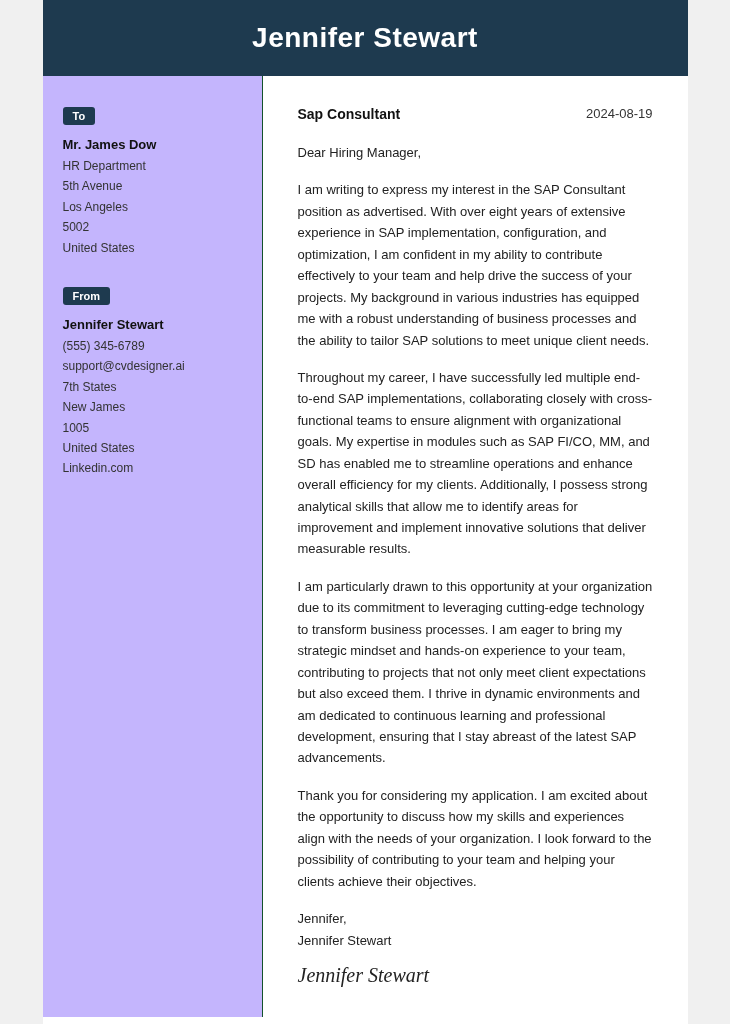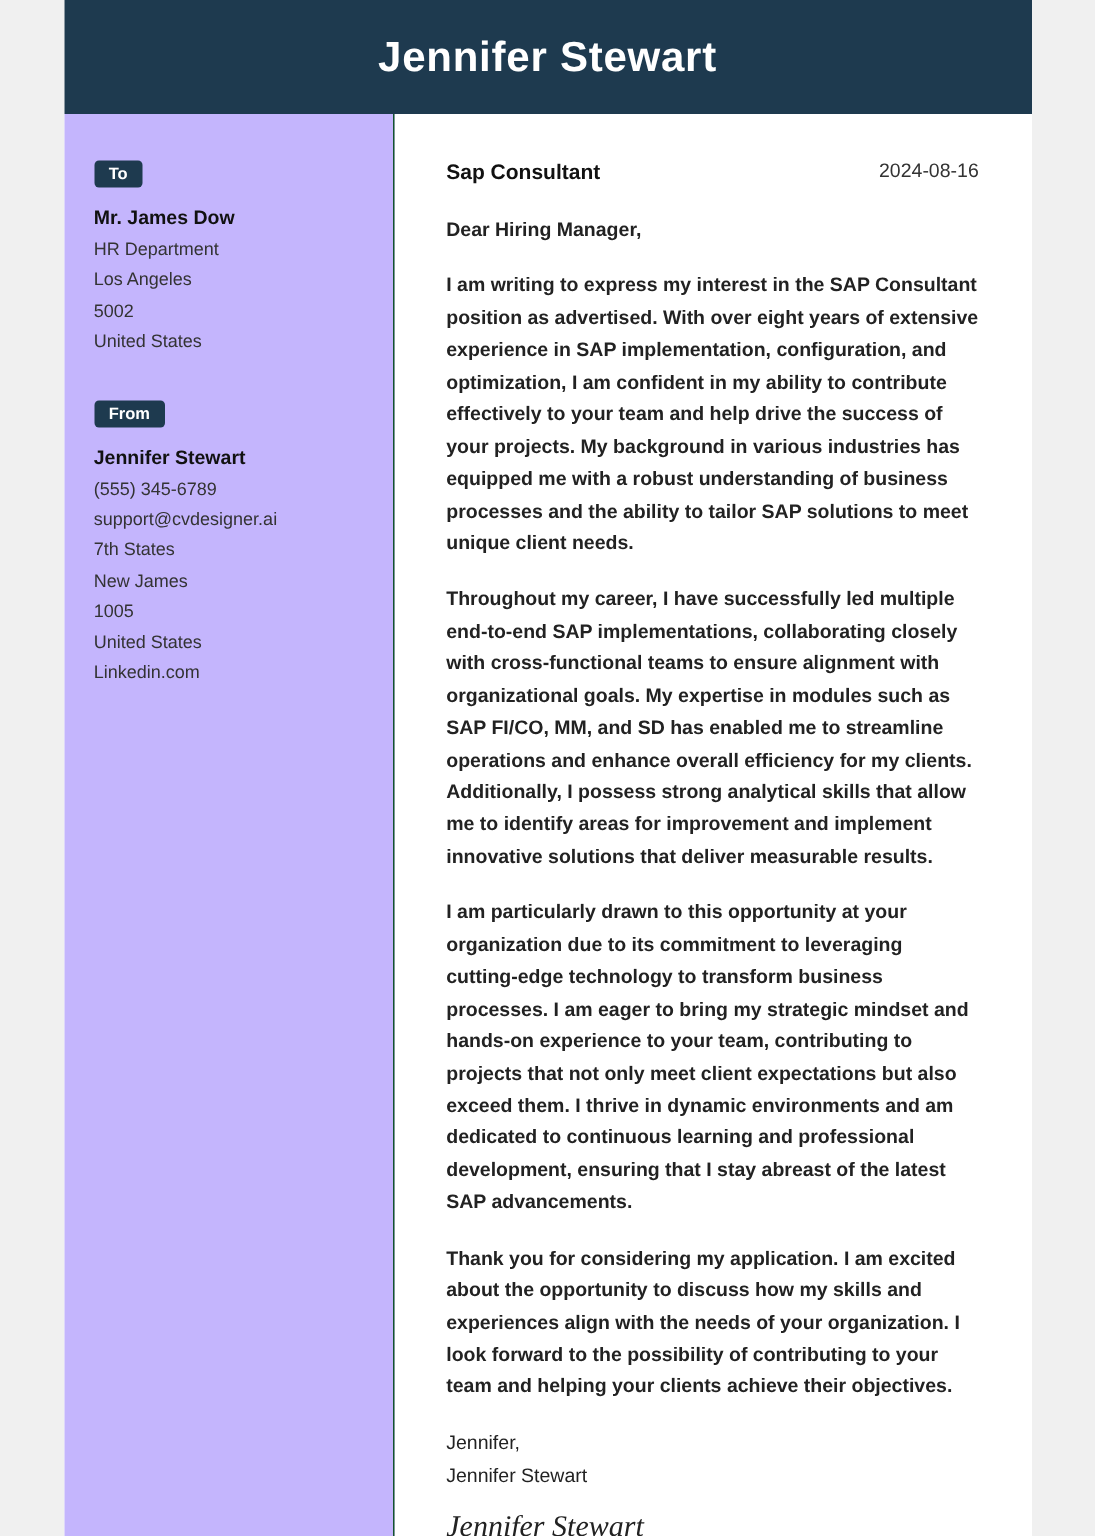--- a/index.html
+++ b/index.html
@@ -113,21 +113,20 @@
     }
 
     .letter-body {
       font-size: 13px;
       color: #222;
       line-height: 1.65;
     }
 
     .letter-body p {
       margin-bottom: 16px;
-      font-weight: bold;
     }
 
     .signature-text {
       font-size: 13px;
       color: #222;
       line-height: 1.7;
       margin-bottom: 12px;
     }
 
     .signature-cursive {
@@ -149,20 +148,21 @@
 
   <div class="body-layout">
 
     <div class="sidebar">
 
       <div class="to-section">
         <span class="section-badge">To</span>
         <div class="recipient-name">Mr. James Dow</div>
         <div class="recipient-details">
           <p>HR Department</p>
+          <p>5th Avenue</p>
           <p>Los Angeles</p>
           <p>5002</p>
           <p>United States</p>
         </div>
       </div>
 
       <div class="from-section">
         <span class="section-badge">From</span>
         <div class="sender-name">Jennifer Stewart</div>
         <div class="sender-details">
@@ -175,21 +175,21 @@
           <p>Linkedin.com</p>
         </div>
       </div>
 
     </div>
 
     <div class="main-content">
 
       <div class="letter-header">
         <span class="job-title">Sap Consultant</span>
-        <span class="letter-date">2024-08-16</span>
+        <span class="letter-date">2024-08-19</span>
       </div>
 
       <div class="letter-body">
         <p>Dear Hiring Manager,</p>
         <p>I am writing to express my interest in the SAP Consultant position as advertised. With over eight years of extensive experience in SAP implementation, configuration, and optimization, I am confident in my ability to contribute effectively to your team and help drive the success of your projects. My background in various industries has equipped me with a robust understanding of business processes and the ability to tailor SAP solutions to meet unique client needs.</p>
         <p>Throughout my career, I have successfully led multiple end-to-end SAP implementations, collaborating closely with cross-functional teams to ensure alignment with organizational goals. My expertise in modules such as SAP FI/CO, MM, and SD has enabled me to streamline operations and enhance overall efficiency for my clients. Additionally, I possess strong analytical skills that allow me to identify areas for improvement and implement innovative solutions that deliver measurable results.</p>
         <p>I am particularly drawn to this opportunity at your organization due to its commitment to leveraging cutting-edge technology to transform business processes. I am eager to bring my strategic mindset and hands-on experience to your team, contributing to projects that not only meet client expectations but also exceed them. I thrive in dynamic environments and am dedicated to continuous learning and professional development, ensuring that I stay abreast of the latest SAP advancements.</p>
         <p>Thank you for considering my application. I am excited about the opportunity to discuss how my skills and experiences align with the needs of your organization. I look forward to the possibility of contributing to your team and helping your clients achieve their objectives.</p>
       </div>
 

